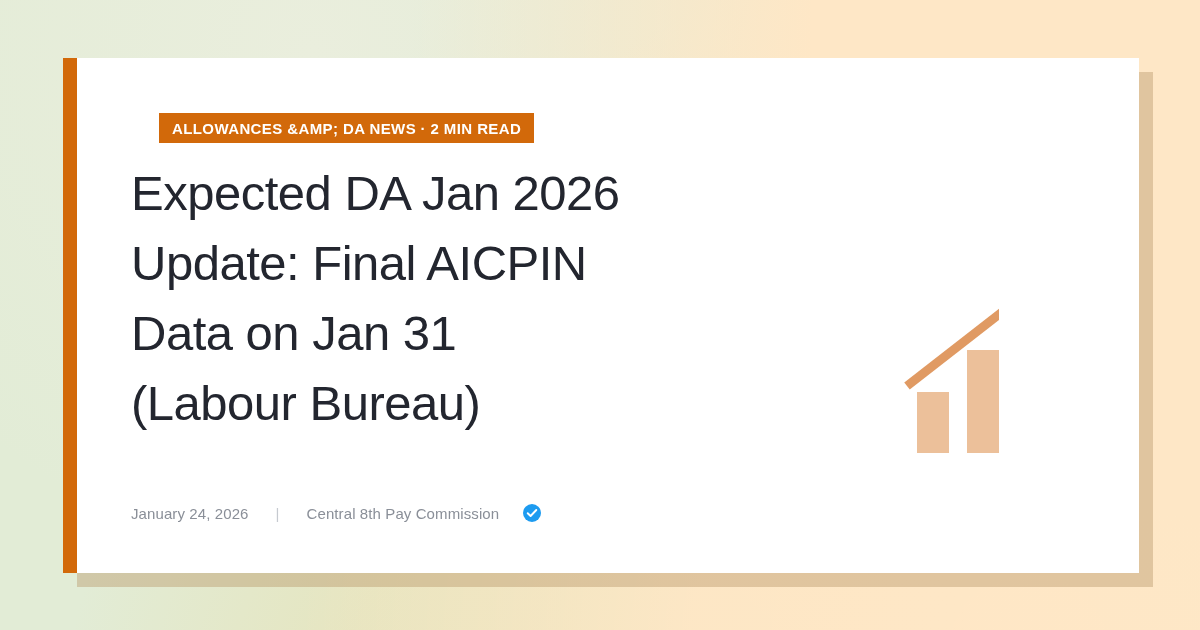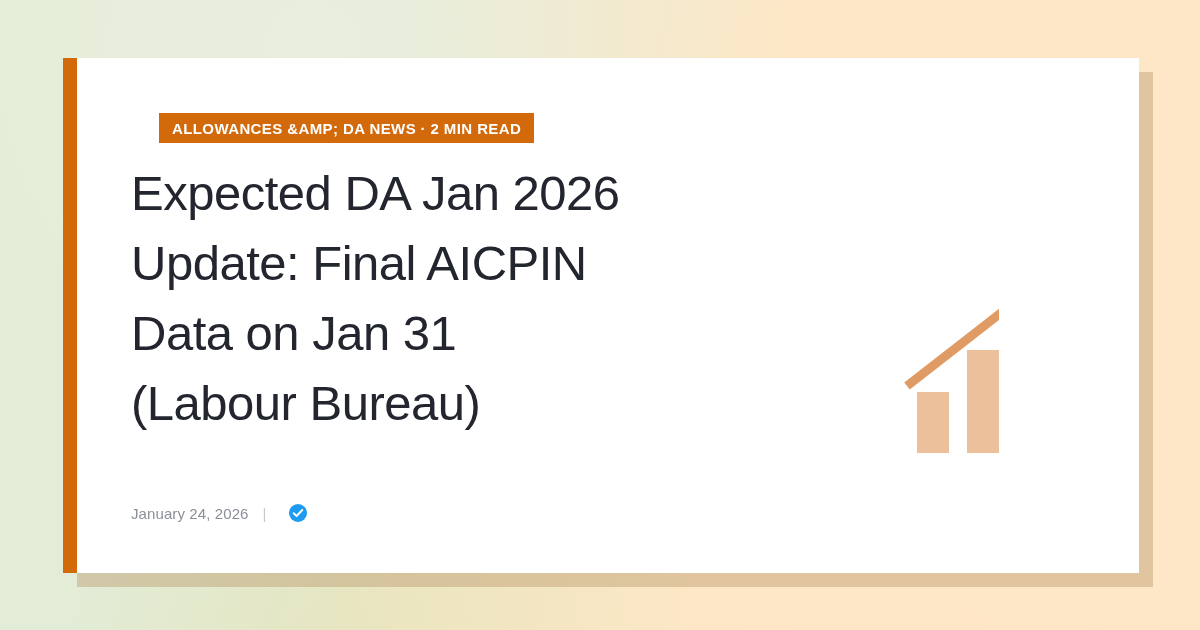--- a/index.html
+++ b/index.html
@@ -101,21 +101,21 @@
     white-space: pre-line;
   }
 
   
   .byline {
     position: absolute;
     left: 54px;
     top: 446px;
     display: flex;
     align-items: center;
-    gap: 3px;
+    gap: 16px;
     font-size: 15px;
     color: #8a8f98;
     letter-spacing: 0.1px;
   }
   .byline-date { color: #8a8f98; }
   .byline-sep {
     color: #c6cad0;
     margin: 0 11px;
   }
   .byline-author { color: #8a8f98; }
@@ -155,20 +155,21 @@
       </div>
 
       <h1 class="headline">Expected DA Jan 2026
 Update: Final AICPIN
 Data on Jan 31
 (Labour Bureau)</h1>
 
       <div class="byline">
         <span class="byline-date">January 24, 2026</span>
         <span class="byline-sep">|</span>
+        <span class="byline-author">Central 8th Pay Commission</span>
         <span class="verified-icon">
           <svg width="18" height="18" viewBox="0 0 18 18" xmlns="http://www.w3.org/2000/svg">
             <circle cx="9" cy="9" r="9" fill="#1d9bf0"></circle>
             <path d="M4.7 9.2 L7.6 12.0 L13.3 6.0" fill="none" stroke="#ffffff" stroke-width="1.9" stroke-linecap="round" stroke-linejoin="round"></path>
           </svg>
         </span>
       </div>
 
       <div class="graphic">
         <svg width="170" height="250" viewBox="0 0 170 250" xmlns="http://www.w3.org/2000/svg">

